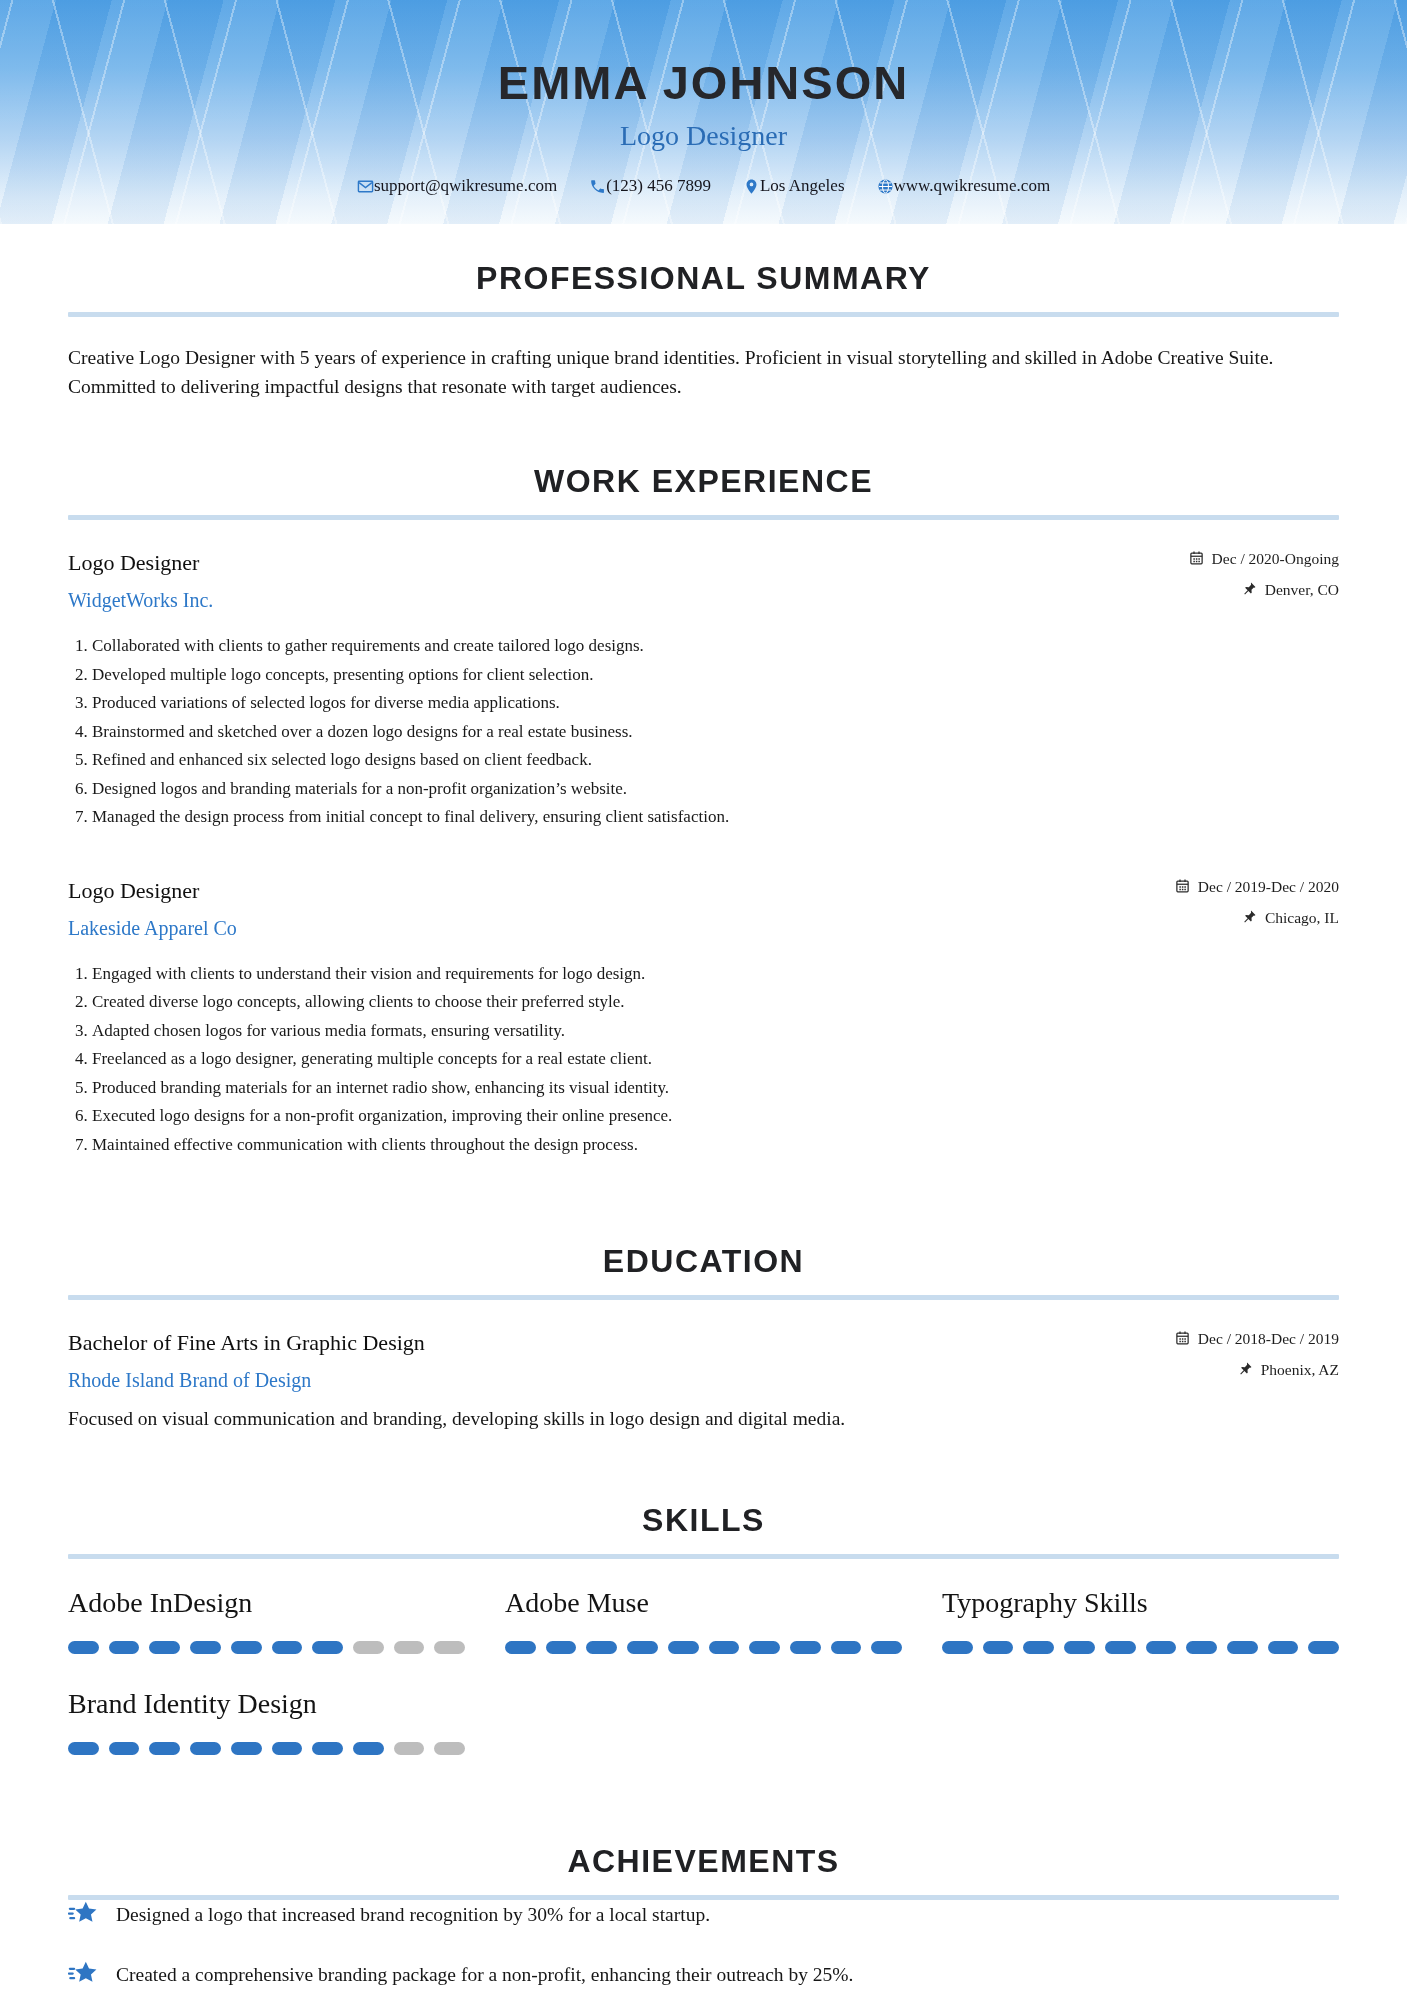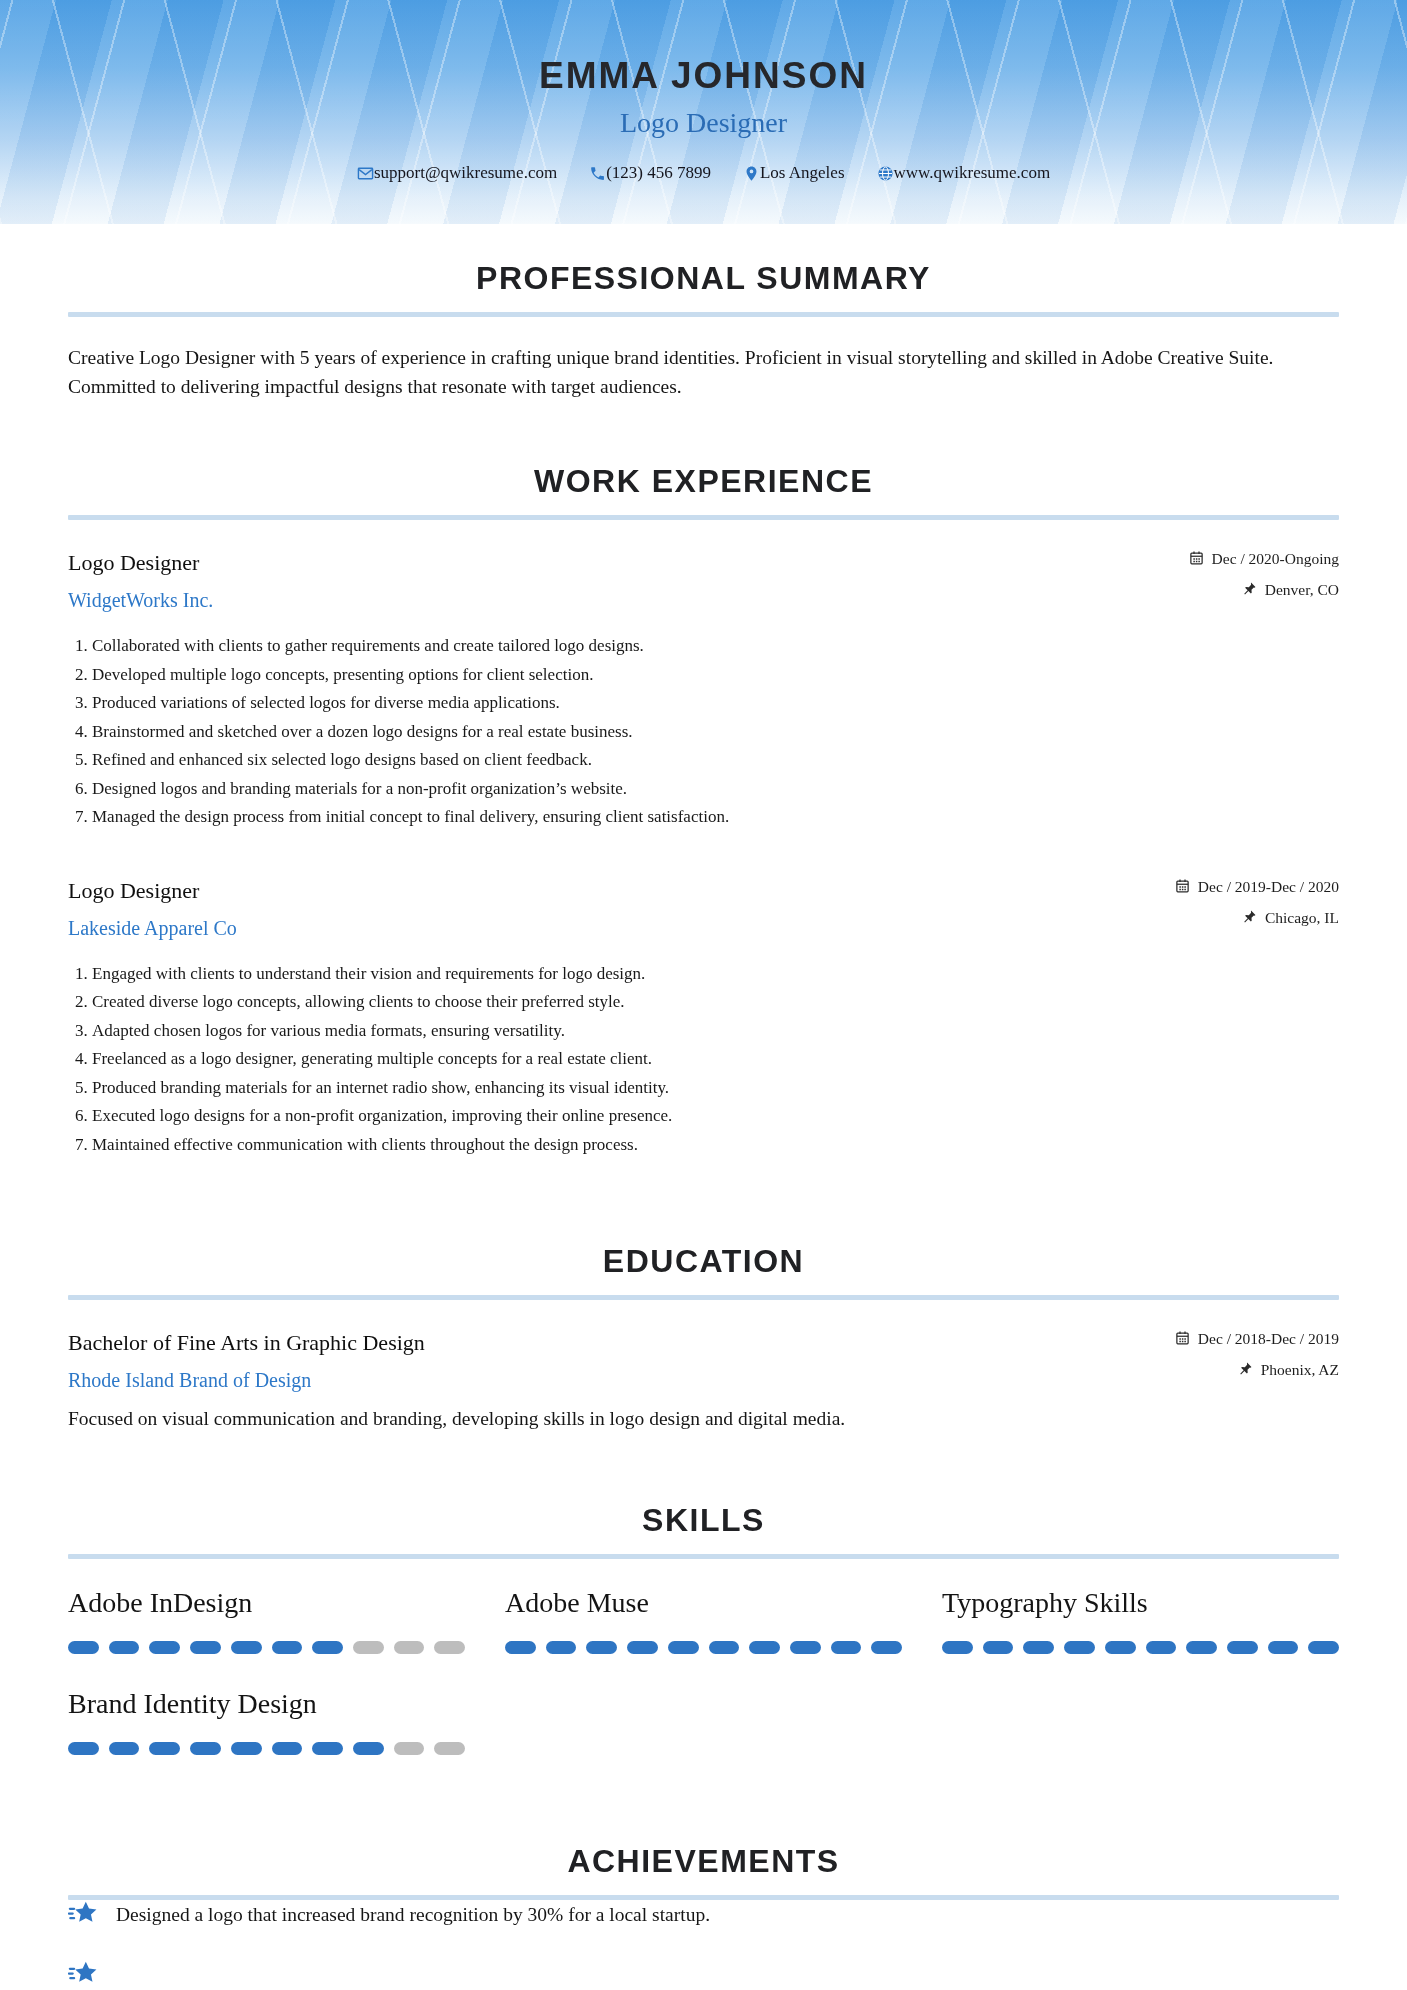--- a/index.html
+++ b/index.html
@@ -18,21 +18,21 @@
     text-align:center;
     background:
       repeating-linear-gradient(75deg, rgba(255,255,255,.35) 0 2px, rgba(255,255,255,0) 2px 108px),
       repeating-linear-gradient(-75deg, rgba(255,255,255,.35) 0 2px, rgba(255,255,255,0) 2px 108px),
       repeating-linear-gradient(105deg, rgba(255,255,255,.10) 0 54px, rgba(70,140,210,.10) 54px 108px),
       linear-gradient(180deg, #4d9fe4 0%, #6fb2ea 30%, #abd0f2 62%, #e2effa 88%, #f4f9fd 100%);
     padding-top:55px;
   }
   .hero h1 {
     font-family:"Liberation Sans", sans-serif;
-    font-size:37px; font-weight:800; letter-spacing:2px;
+    font-size:47px; font-weight:800; letter-spacing:2px;
     color:#26272b;
   }
   .hero .subtitle {
     margin-top:10px;
     font-size:28px; color:#2a6cb5;
   }
   .contact-row {
     margin-top:24px;
     display:flex; justify-content:center; align-items:center; gap:14px;
     font-size:17px; color:#15151d;
@@ -373,18 +373,19 @@
           <span class="ach-text">Designed a logo that increased brand recognition by 30% for a local startup.</span>
         </div>
 
         <div class="ach-item">
           <span class="icon28">
             <svg viewBox="0 0 32 28" width="30" height="28">
               <path d="M2 8.5h4.5M1 13.5h4M2.5 18.5h4" stroke="#2e75c3" stroke-width="2.4" stroke-linecap="round" fill="none"></path>
               <path d="M19 1l3.4 7.2 7.9.9-5.8 5.4 1.6 7.8-7.1-3.9-7.1 3.9 1.6-7.8-5.8-5.4 7.9-.9z" fill="#2e75c3"></path>
             </svg>
           </span>
+          <span class="ach-text">Created a comprehensive branding package for a non-profit, enhancing their outreach by 25%.</span>
         </div>
 
       </div>
   </section>
 
 </div>
 
 </body></html>

